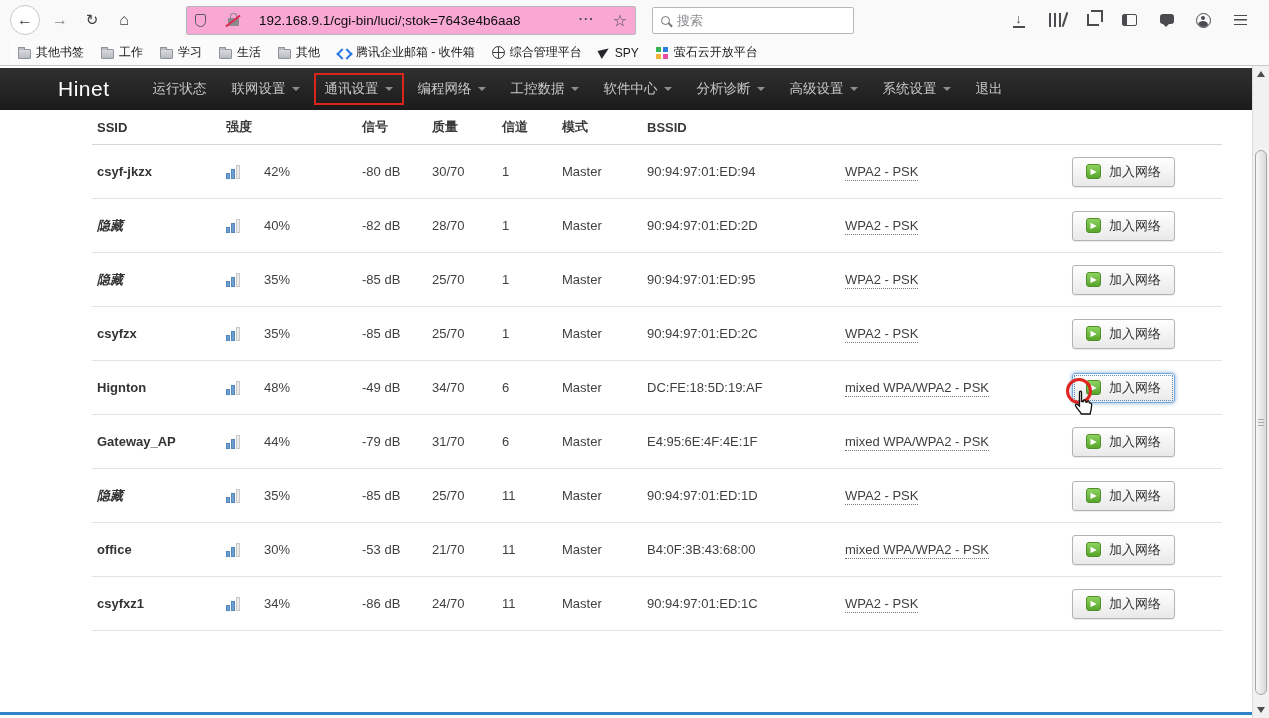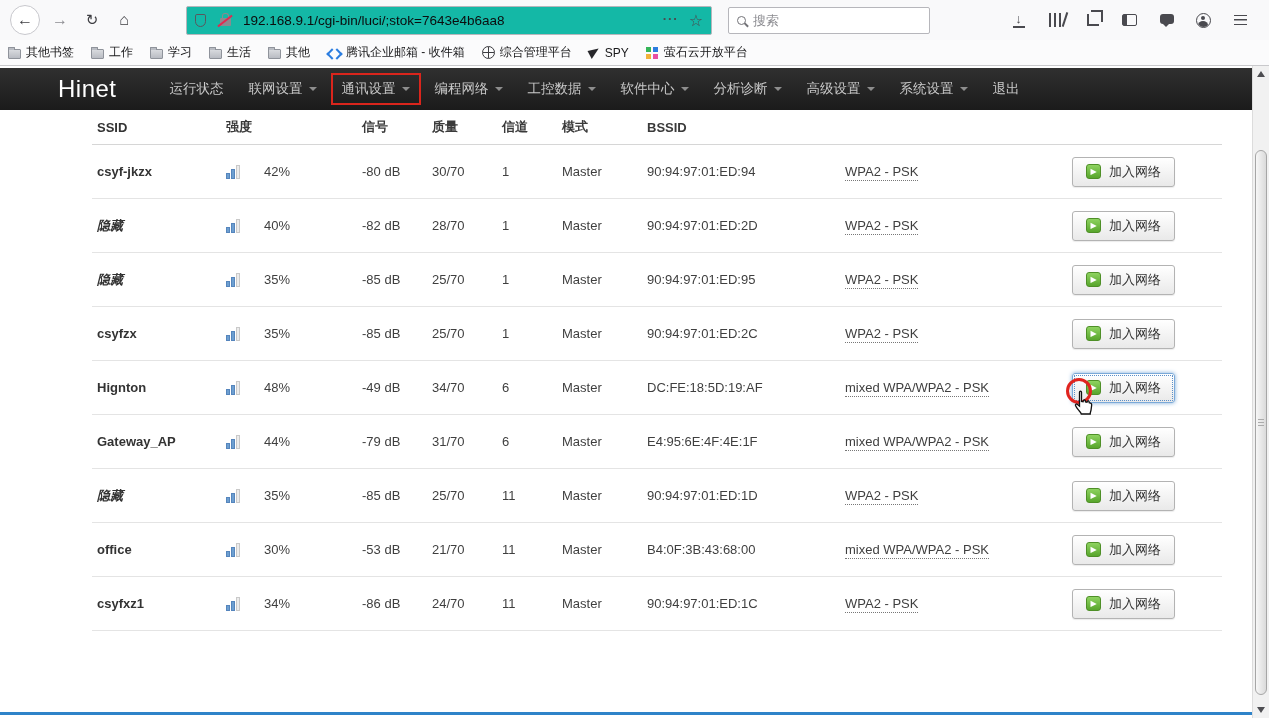--- a/index.html
+++ b/index.html
@@ -9,22 +9,22 @@
 
   
   .chrome { position:absolute; top:0; left:0; width:1269px; height:66px;
     background:#f9f9fa; border-bottom:1px solid #c9c9cc; z-index:10; }
   .toolbar { height:40px; display:flex; align-items:center; padding:0 10px; }
   .navbtn { width:28px; height:28px; display:flex; align-items:center; justify-content:center;
     font-size:16px; color:#3e3e42; cursor:pointer; flex:0 0 auto; }
   .back { width:30px; height:30px; border:1px solid #c8c8cd; border-radius:50%; background:#fff; margin-right:6px;}
   .fwd { color:#8c8c91; margin-right:4px;}
   .reload { margin-right:4px; font-size:15px;}
-  .urlbar { display:flex; align-items:center; width:526px; height:29px; border:1px solid #b6b6bb;
-    background:#14b8a6; border-radius:2px; padding:0 8px; margin-left:48px; }
+  .urlbar { display:flex; align-items:center; width:450px; height:29px; border:1px solid #b6b6bb;
+    background:#f9a8d4; border-radius:2px; padding:0 8px; margin-left:48px;gap:8px; }
   .shield { width:11px; height:13px; border:1.5px solid #58585e; border-radius:2px 2px 6px 6px; flex:0 0 auto;}
   .lock { position:relative; width:11px; height:8px; background:#8a8a8f; border-radius:1px;
     margin:3px 12px 0 14px; flex:0 0 auto;}
   .lock::before { content:""; position:absolute; top:-5px; left:2px; width:5px; height:5px;
     border:1.5px solid #8a8a8f; border-bottom:none; border-radius:3px 3px 0 0; }
   .lock::after { content:""; position:absolute; left:-4px; top:2px; width:18px; height:2px;
     background:#e22850; transform:rotate(-38deg); }
   .urlbar input { flex:1; border:none; outline:none; font-size:13.5px; color:#0c0c0d;
     background:transparent; font-family:inherit; }
   .page-ellipsis { font-size:13px; font-weight:bold; letter-spacing:1px; color:#4a4a4f; margin:0 10px 4px 6px; cursor:pointer;}
@@ -52,21 +52,21 @@
   .chat::after { content:""; position:absolute; left:3px; top:100%; width:0; height:0;
     border:3px solid transparent; border-top-color:currentColor; }
   .person { width:15px; height:15px; border:1.5px solid currentColor; border-radius:50%; position:relative; overflow:hidden;}
   .person::before { content:""; position:absolute; top:2px; left:4px; width:4px; height:4px; border-radius:50%; background:currentColor;}
   .person::after { content:""; position:absolute; top:7px; left:1px; width:10px; height:8px; border-radius:50%; background:currentColor;}
   .burger { width:13px; height:10px; border-top:1.5px solid currentColor; border-bottom:1.5px solid currentColor;
     background:linear-gradient(currentColor,currentColor) center/100% 1.5px no-repeat; }
 
   
   .bookmarks { height:25px; display:flex; align-items:center; padding:0 8px; gap:17px;
-    background:#fbfbfc; font-size:12px; color:#18181a; }
+    background:#fbfbfc; font-size:12px; color:#18181a;margin-left:10px; }
   .bm { display:flex; align-items:center; gap:5px; cursor:pointer; white-space:nowrap;}
   .bm-ico { display:inline-block; position:relative; flex:0 0 auto;}
   .folder { width:13px; height:10px; background:linear-gradient(#d8dade,#b9bcc3);
     border:1px solid #8f939b; border-radius:1px; margin-top:2px;}
   .folder::before { content:""; position:absolute; top:-3px; left:-1px; width:5px; height:2px;
     background:#b9bcc3; border:1px solid #8f939b; border-bottom:none; border-radius:1px 1px 0 0;}
   .tencent { width:14px; height:12px; }
   .tencent::before { content:""; position:absolute; left:1px; top:3px; width:6px; height:6px;
     border-left:2px solid #2b7de0; border-bottom:2px solid #2b7de0; transform:rotate(45deg);}
   .tencent::after { content:""; position:absolute; right:0; top:3px; width:6px; height:6px;
@@ -77,21 +77,21 @@
   .spy { width:0; height:0; border-left:11px solid #26262a; border-top:3px solid transparent;
     border-bottom:6px solid transparent; transform:rotate(-28deg); }
   .ezviz { width:13px; height:13px; }
   .ezviz::before { content:""; position:absolute; left:0; top:1px; width:5px; height:5px; background:#35b558;
     box-shadow:7px 0 0 #2b7de0, 0 7px 0 #f2b23a, 7px 7px 0 #e84fa4; }
 
   
   .site-nav { position:absolute; top:68px; left:0; width:1252px; height:42px;
     background:linear-gradient(#303030,#1b1b1b); display:flex; align-items:center;
     padding-left:58px; z-index:5; }
-  .brand { font-size:24px; color:#fff; margin-right:44px; letter-spacing:.5px; cursor:pointer;}
+  .brand { font-size:21px; color:#fff; margin-right:34px; letter-spacing:.5px; cursor:pointer;}
   .nav-items { display:flex; align-items:center; gap:7px; }
   .nav-item { color:#c9c9c9; font-size:13.5px; padding:5px 9px; display:flex; align-items:center;
     gap:6px; cursor:pointer; white-space:nowrap;}
   .nav-item.highlighted { box-shadow:0 0 0 2px #da251c; }
   .caret { display:none; width:0; height:0; border-left:4px solid transparent;
     border-right:4px solid transparent; border-top:4px solid #8d8d8d; }
   .caret.on { display:inline-block; }
 
   
   .content { position:absolute; top:110px; left:0; width:1252px; height:608px; background:#fff; }

